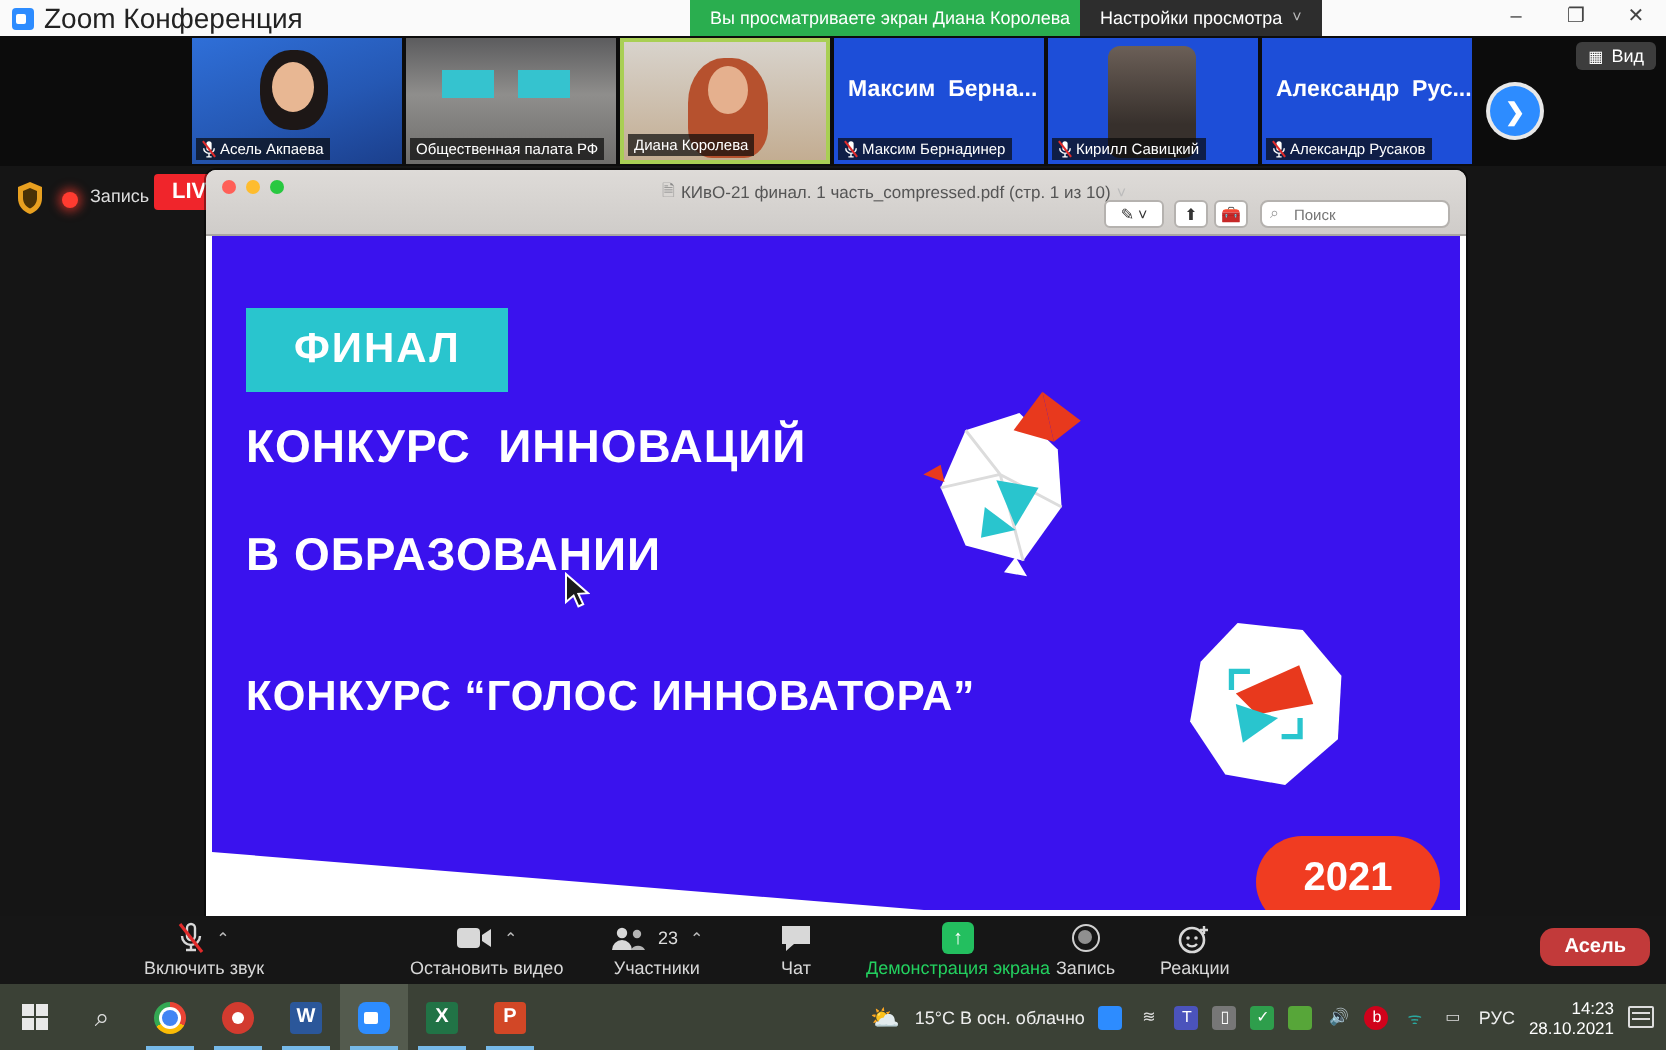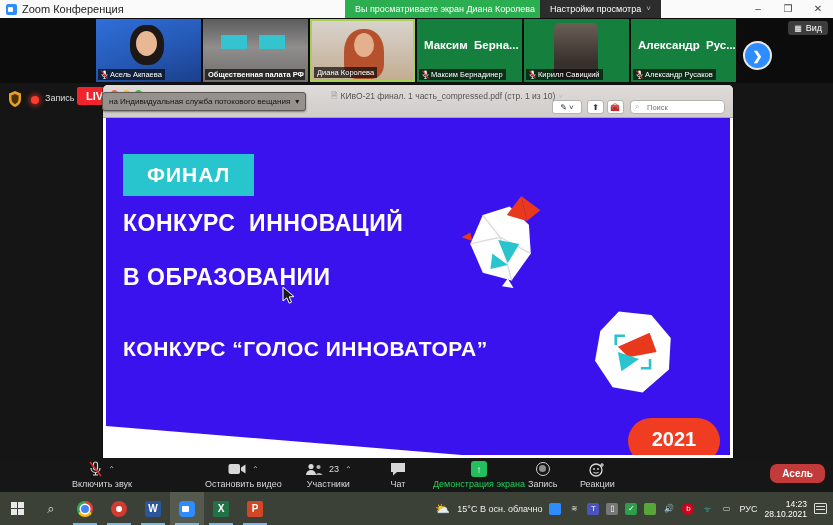--- a/index.html
+++ b/index.html
@@ -7,41 +7,41 @@
               font-family:"Liberation Sans", sans-serif; }
   .app { position:relative; width:833px; height:525px; background:#111; }
 
   
   .titlebar { position:absolute; left:0; top:0; width:833px; height:18px;
               background:#fafafa; display:flex; align-items:center; }
   .zoom-app-icon { width:11px; height:11px; border-radius:2px; background:#2d8cff;
                    margin-left:6px; position:relative; flex:none; }
   .zoom-app-icon::after { content:""; position:absolute; left:2px; top:3px; width:5px; height:5px;
                    background:#fff; border-radius:1px; }
-  .app-title { font-size:11px; color:#222; margin-left:5px;text-align:right; }
+  .app-title { font-size:14px; color:#222; margin-left:5px;text-align:right; }
   .banner { position:absolute; left:345px; top:0; height:18px; line-height:18px;
             background:#2aae4f; color:#fff; font-size:9px; padding:0 10px; white-space:nowrap; }
   .settings-btn { position:absolute; left:540px; top:0; height:18px; line-height:18px;
             background:#2d2d2d; color:#fff; font-size:9px; padding:0 10px; white-space:nowrap;
             display:flex; align-items:center; gap:5px; }
   .win-controls { position:absolute; right:0; top:0; height:18px; display:flex; }
   .win-controls span { width:30px; text-align:center; line-height:18px; font-size:10px; color:#444; }
 
   
   .strip { position:absolute; left:0; top:18px; width:833px; height:65px; background:#0c0c0c; }
-  .tile { position:absolute; top:1px; width:105px; height:63px; background:#15803d; overflow:hidden; }
+  .tile { position:absolute; top:1px; width:105px; height:63px; background:#1d4ed8; overflow:hidden; }
   .tile-label { position:absolute; left:2px; bottom:2px; background:rgba(10,10,10,.7); color:#fff;
                 font-size:7.5px; line-height:11px; padding:0 3px; display:flex; align-items:center;
                 gap:2px; white-space:nowrap; max-width:100px; overflow:hidden; }
   .big-name { position:absolute; left:7px; top:20px; color:#fff; font-weight:bold; font-size:11.5px;
               white-space:pre; }
   .mic-off { width:7px; height:9px; flex:none; }
   .tile-active { border:2px solid #a9cf54; }
   .t-bg-blue { background:linear-gradient(160deg,#2f6fd8 0%,#2558b4 55%,#1b3f8c 100%); }
-  .t-bg-hall { background:linear-gradient(180deg,#5c5c5e 0%,#8f8e8c 45%,#6e6d6b 100%);font-weight:bold; }
+  .t-bg-hall { background:linear-gradient(180deg,#5c5c5e 0%,#8f8e8c 45%,#6e6d6b 100%); }
   .t-screen { position:absolute; width:26px; height:14px; background:#35c3cf; top:16px; }
   .t-bg-tan { background:linear-gradient(180deg,#d8d3cc 0%,#c3ad92 100%);text-decoration:underline; }
   .person-hair { position:absolute; left:32px; top:8px; width:40px; height:50px;
                  background:#b6512e; border-radius:45% 45% 30% 30%; }
   .person-face { position:absolute; left:42px; top:12px; width:20px; height:24px;
                  background:#e5b08e; border-radius:50%; }
   .person-dark-hair { position:absolute; left:34px; top:6px; width:34px; height:40px;
                  background:#1d1716; border-radius:45%; }
   .person-face2 { position:absolute; left:40px; top:12px; width:21px; height:25px;
                  background:#e8b793; border-radius:50%; }
@@ -280,24 +280,20 @@
         </span>
         <span class="pen-btn">
           <span>✎</span>
           <span>˅</span>
         </span>
         <span class="tool-btn tb1">⬆</span>
         <span class="tool-btn tb2">🧰</span>
         <span class="search-glyph">⌕</span>
         <input class="pdf-search" placeholder="Поиск" style="">
       </div>
-      <div class="stream-dropdown">
-        <span>на Индивидуальная служба потокового вещания</span>
-        <span>▾</span>
-      </div>
 
       <div class="slide-wrap">
         <div class="slide">
           <span class="slide-badge">ФИНАЛ</span>
           <span class="slide-h1 l1">КОНКУРС  ИННОВАЦИЙ</span>
           <span class="slide-h1 l2">В ОБРАЗОВАНИИ</span>
           <span class="slide-h2">КОНКУРС “ГОЛОС ИННОВАТОРА”</span>
 
           <svg class="logo1" width="96" height="96" viewBox="0 0 100 100">
             <polygon points="30,22 58,13 78,32 80,62 60,90 30,82 17,52" fill="#fff"></polygon>

